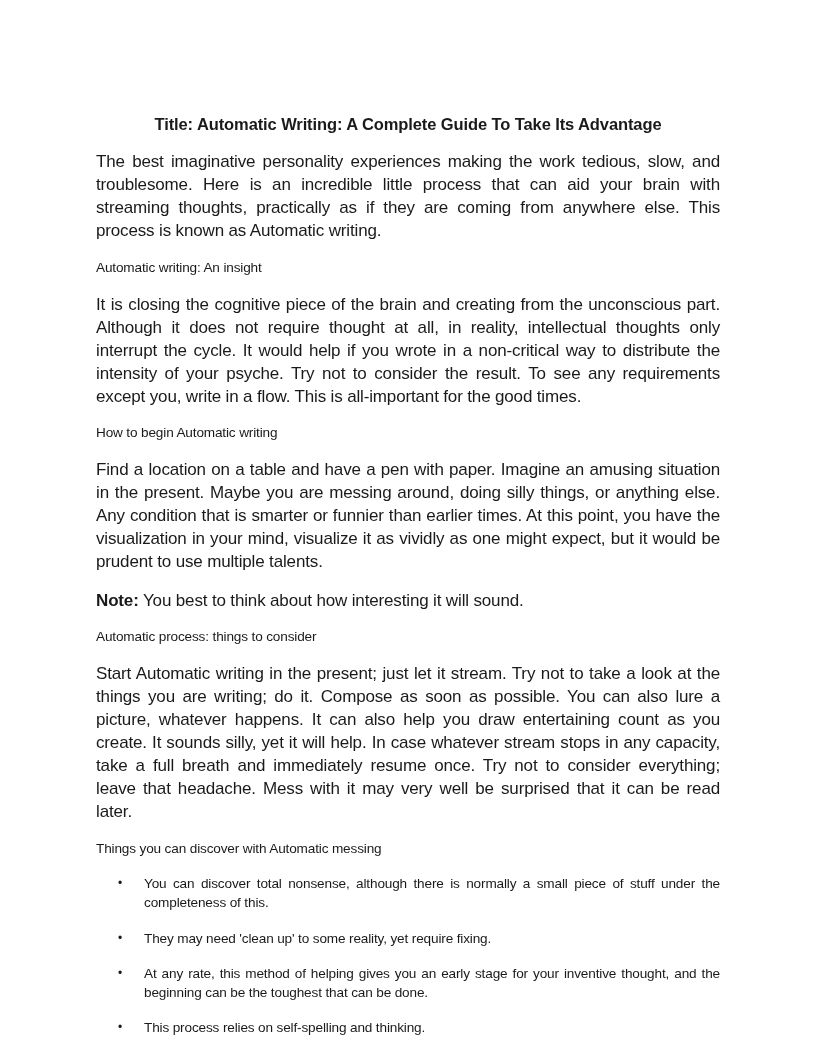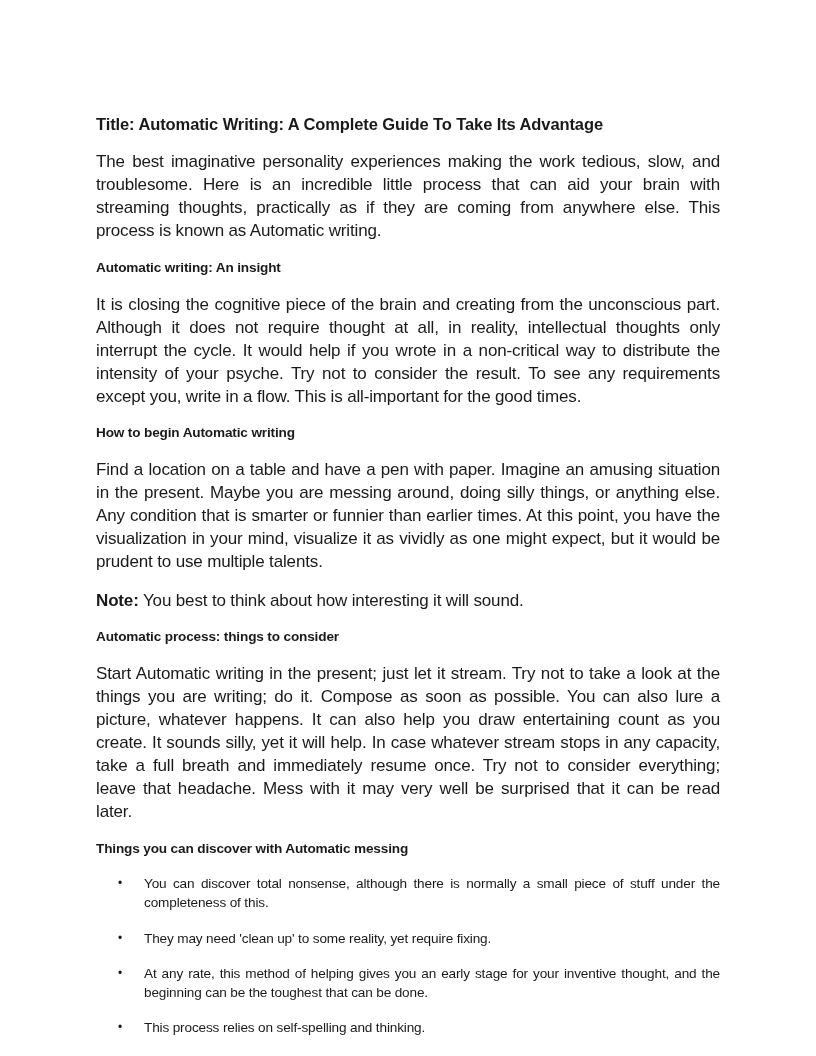--- a/index.html
+++ b/index.html
@@ -20,30 +20,31 @@
       left: 96px;
       top: 112px;
       width: 624px;
     }
     .title {
       font-weight: bold;
       font-size: 16.5px;
       line-height: 24px;
       margin: 0 0 14px 0;
       letter-spacing: -0.1px;
+      text-align: center;
     }
     p.body {
       font-size: 17px;
       line-height: 23px;
       margin: 0 0 15.5px 0;
       text-align: justify;
       letter-spacing: -0.15px;
     }
     .heading {
-      font-weight: bold;
+      font-weight: normal;
       font-size: 13.6px;
       line-height: 19.6px;
       margin: 0 0 15.5px 0;
       letter-spacing: -0.15px;
     }
     .note-label {
       font-weight: bold;
     }
     ul.bullets {
       list-style: none;

